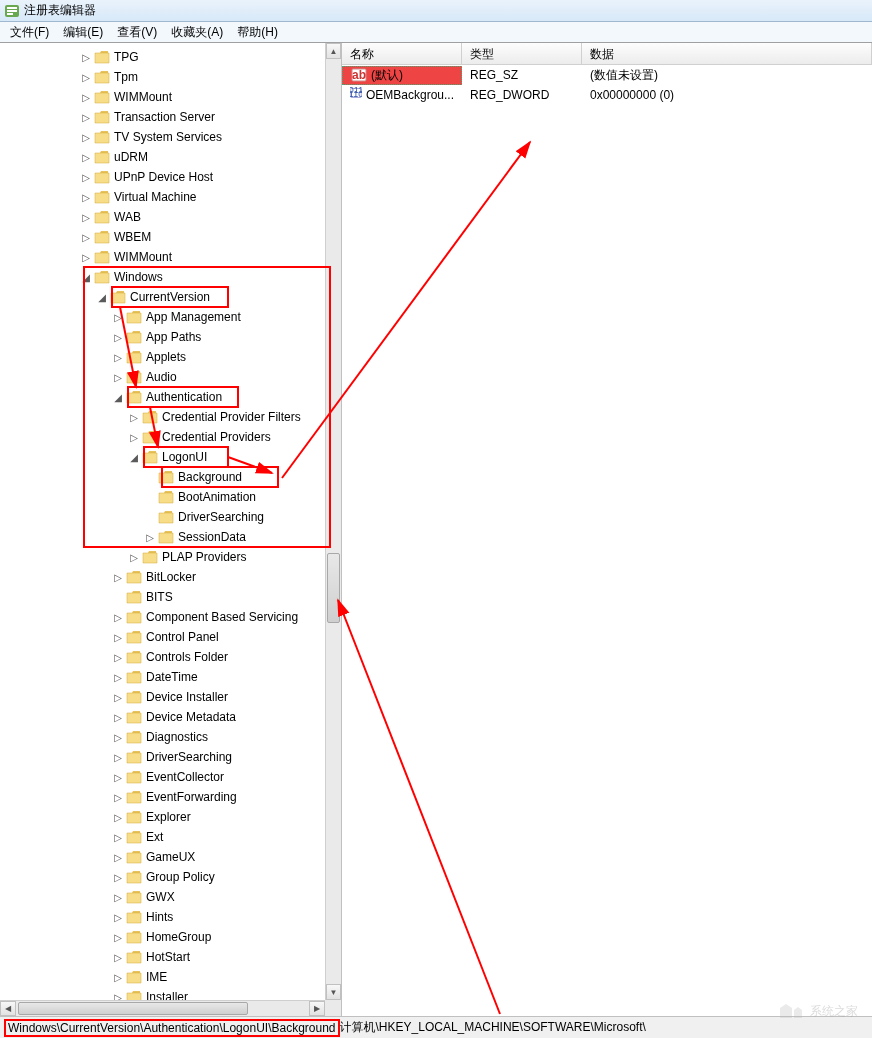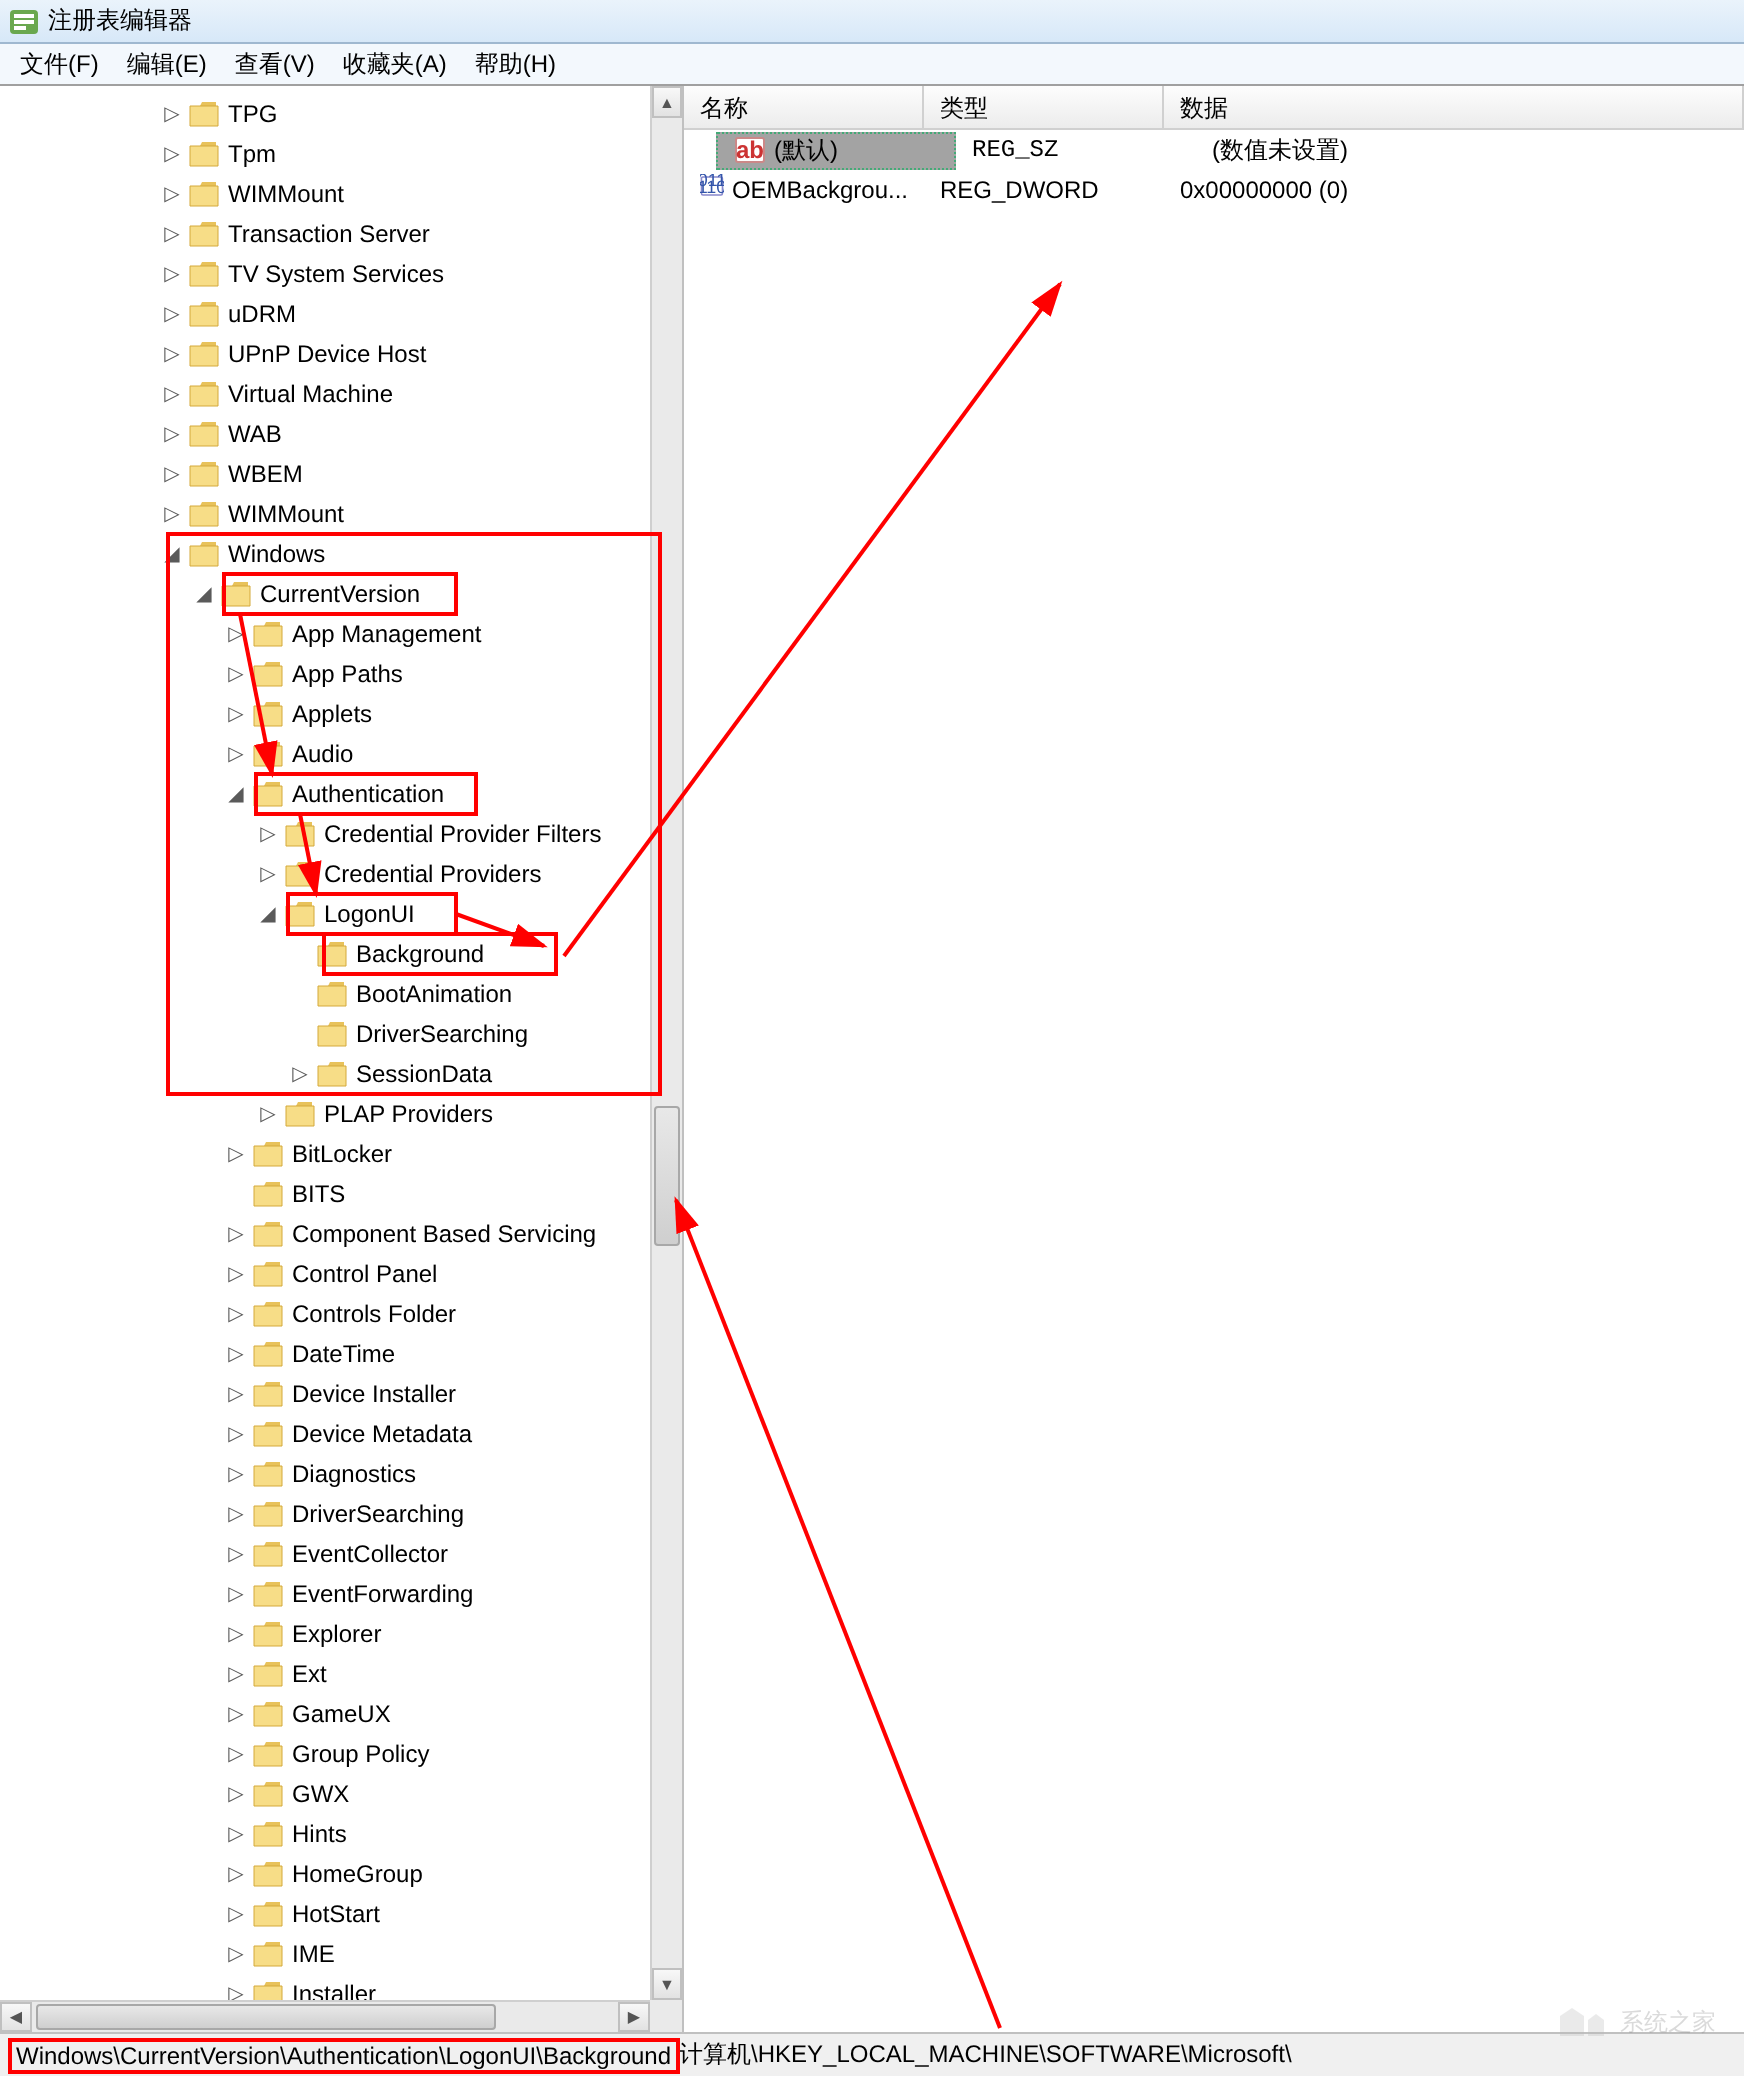--- a/index.html
+++ b/index.html
@@ -41,21 +41,21 @@
 .corner { position: absolute; right: 0; bottom: 0; width: 16px; height: 16px; background: #eaeaea; }
 
 .statusbar { height: 22px; background: #f0f0f0; border-top: 1px solid #c0c0c0; display: flex; align-items: center; padding: 0 4px; position: relative; }
 .statusbar .path { white-space: nowrap; overflow: hidden; }
 
 .watermark { position: absolute; right: 14px; bottom: 16px; opacity: 0.3; font-size: 11px; color: #888; pointer-events: none; display: flex; align-items: center; gap: 6px; }
 .watermark .wm-icon { width: 28px; height: 22px; }
 
 .arrow-svg { position: absolute; left: 0; top: 0; pointer-events: none; }
 
-.selected-row .cell:first-child { background: #a3a3a3; border: 1px dotted #4a7; margin-left: 16px; }
+.selected-row .cell:first-child { background: #ef4444; border: 1px dotted #4a7; }
 </style>
 </head>
 <body>
 
 <div class="titlebar">
   <span class="icon">
     <svg viewBox="0 0 16 16">
         <rect x="1" y="2" width="14" height="12" rx="2" fill="#6aa84f"></rect>
         <rect x="3" y="4" width="10" height="2" fill="#fff"></rect>
         <rect x="3" y="7" width="10" height="2" fill="#fff"></rect>
@@ -605,21 +605,21 @@
     </div>
     <div class="list-body" id="list-body">
         <div class="row selected-row">
           <div class="cell" style="width: 120px;">
             <span class="val-icon"><svg viewBox="0 0 16 16">
                 <rect x="1" y="2" width="14" height="12" rx="1" fill="#fff" stroke="#c88"></rect>
                 <text x="8" y="12" text-anchor="middle" font-size="9" fill="#c33" font-weight="bold">ab</text>
               </svg></span>
             <span>(默认)</span>
           </div>
-          <div class="cell" style="width: 120px; font-family: Liberation Mono, monospace;">REG_SZ</div>
+          <div class="cell" style="width: 120px;">REG_SZ</div>
           <div class="cell" style="flex: 1 1 0%;">(数值未设置)</div>
         </div>
         <div class="row">
           <div class="cell" style="width: 120px;">
             <span class="val-icon"><svg viewBox="0 0 16 16">
                 <rect x="1" y="2" width="14" height="12" rx="1" fill="#fff" stroke="#88c"></rect>
                 <text x="8" y="8" text-anchor="middle" font-size="6" fill="#35a">011</text>
                 <text x="8" y="13" text-anchor="middle" font-size="6" fill="#35a">110</text>
               </svg></span>
             <span>OEMBackgrou...</span>

